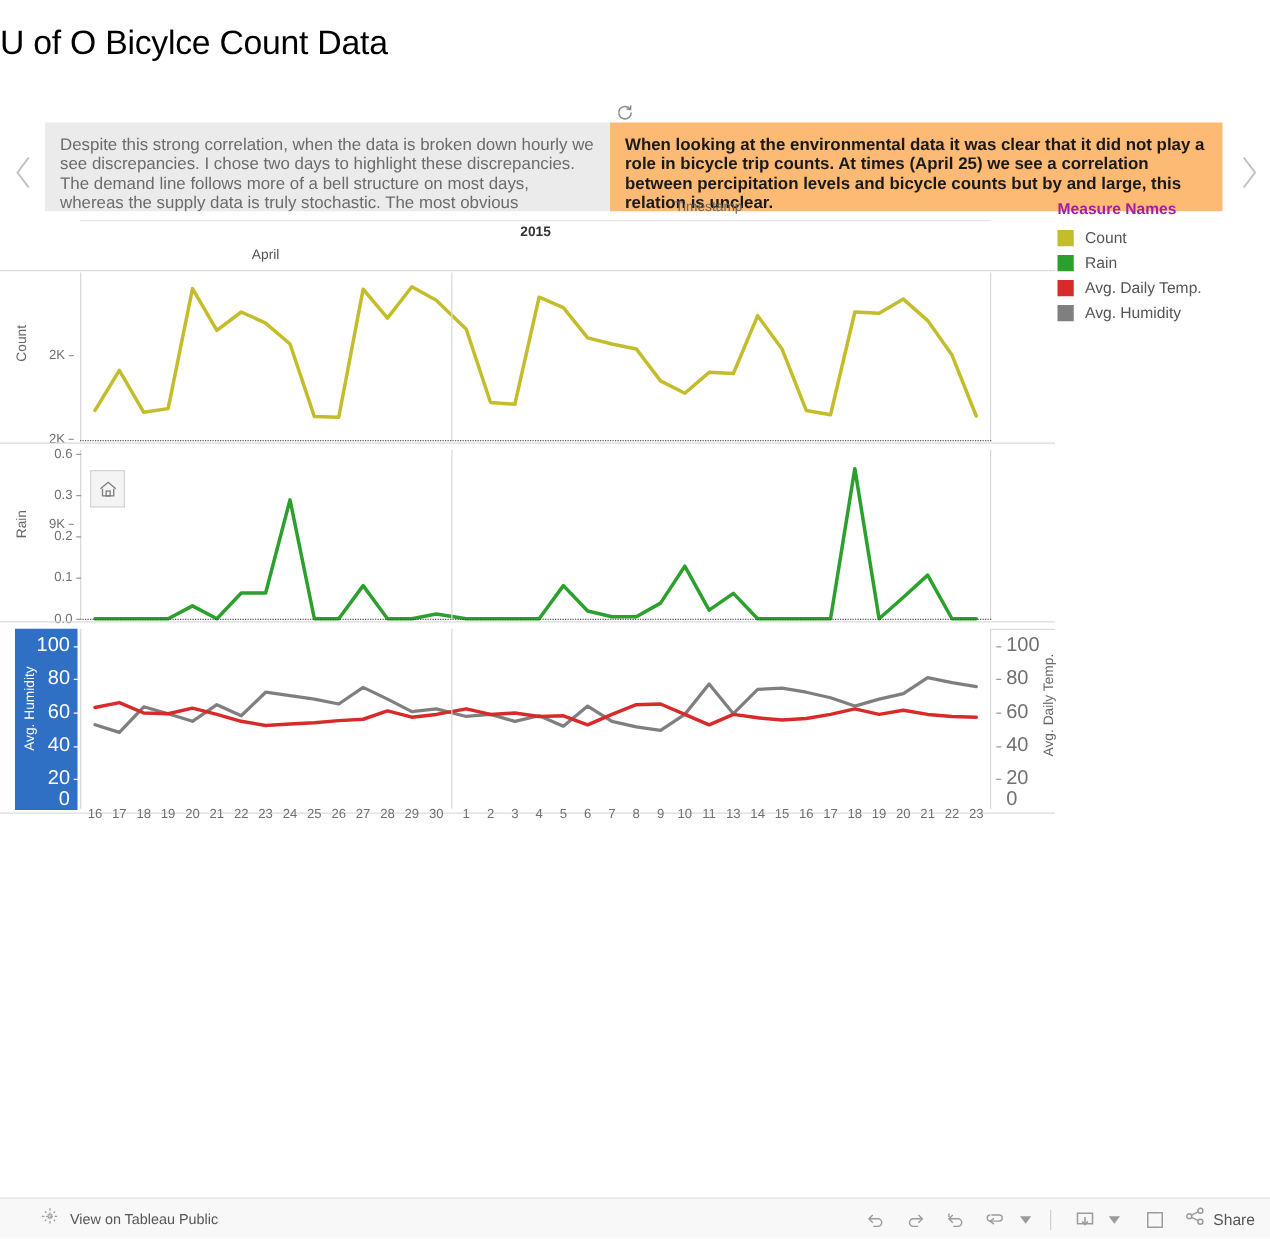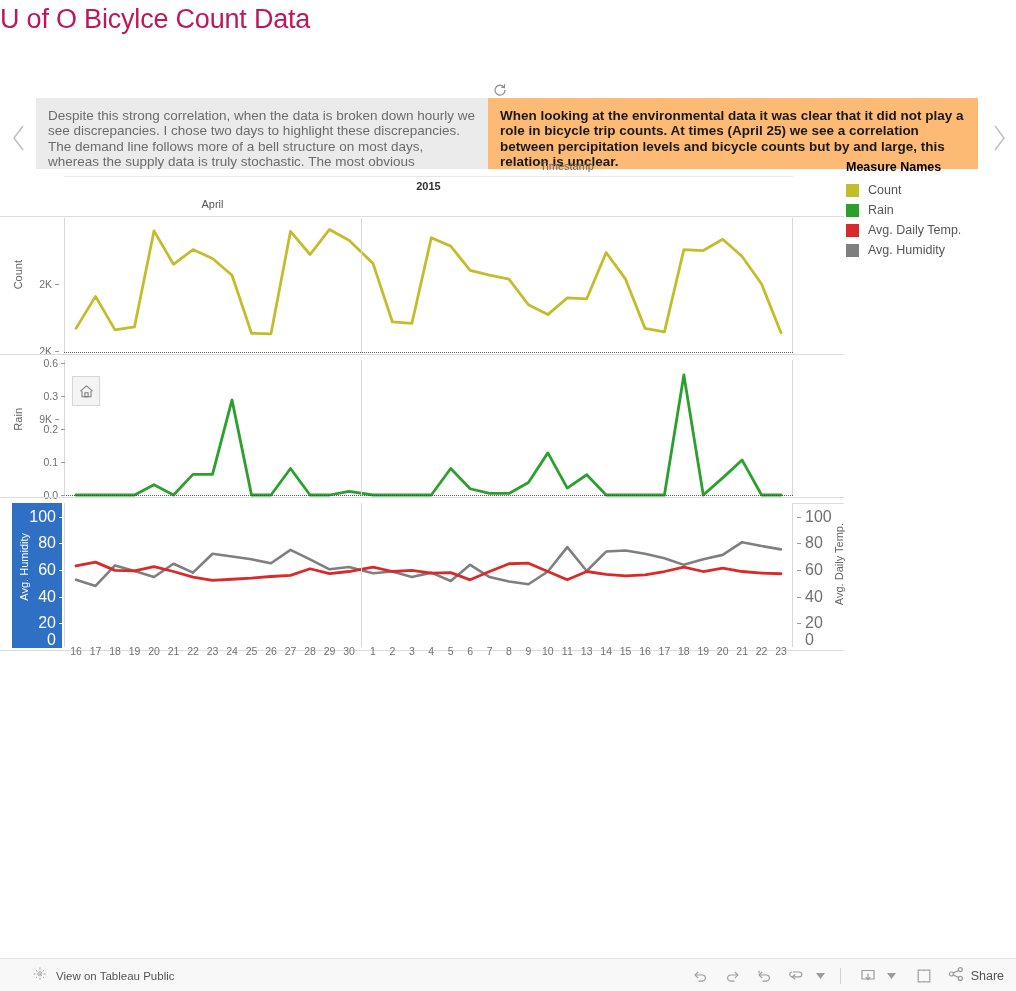--- a/index.html
+++ b/index.html
@@ -7,22 +7,22 @@
     margin: 0; padding: 0;
     width: 1016px; height: 991px;
     background: #ffffff;
     font-family: "Liberation Sans", sans-serif;
     overflow: hidden;
   }
   #app { position: relative; width: 1016px; height: 991px; background:#fff; }
 
   
   .dash-title {
-    position: absolute; left: 0px; top: 4px;
-    font-size: 27px; color: #be185d; font-weight: 400;
+    position: absolute; left: 0px; top: 19px;
+    font-size: 27px; color: #000000; font-weight: 400;
     letter-spacing: -0.2px; white-space: nowrap;
   }
 
   
   .story-strip { position: absolute; left: 0; top: 40px; width: 1016px; height: 90px; }
   .reset-icon {
     position: absolute; left: 492px; top: 42px; width: 16px; height: 16px;
     color: #8a8a8a; cursor: pointer;
   }
   .nav-arrow {
@@ -115,21 +115,21 @@
   }
 
   .home-btn {
     position: absolute; left: 72px; top: 226px; width: 28px; height: 30px;
     background: #f4f4f4; border: 1px solid #d6d6d6;
     display: flex; align-items: center; justify-content: center; cursor: pointer;
   }
 
   
   .legend { position: absolute; left: 846px; top: 160px; width: 165px; }
-  .legend-title { font-size: 12.5px; font-weight: bold; color: #000000; margin-bottom: 6px; }
+  .legend-title { font-size: 12.5px; font-weight: bold; color: #a21caf; margin-bottom: 6px; }
   .legend-row { display: flex; align-items: center; height: 20px; cursor: pointer; }
   .legend-swatch { width: 13px; height: 13px; margin-right: 9px; flex: 0 0 auto; }
   .legend-label { font-size: 12.5px; color: #555; }
 
   
   .toolbar {
     position: absolute; left: 0; bottom: 0; width: 1016px; height: 33px;
     background: #f8f8f8; border-top: 1px solid #e3e3e3;
   }
   .tb-left { position: absolute; left: 32px; top: 0; height: 33px; display: flex; align-items: center; gap: 8px; cursor:pointer;}

